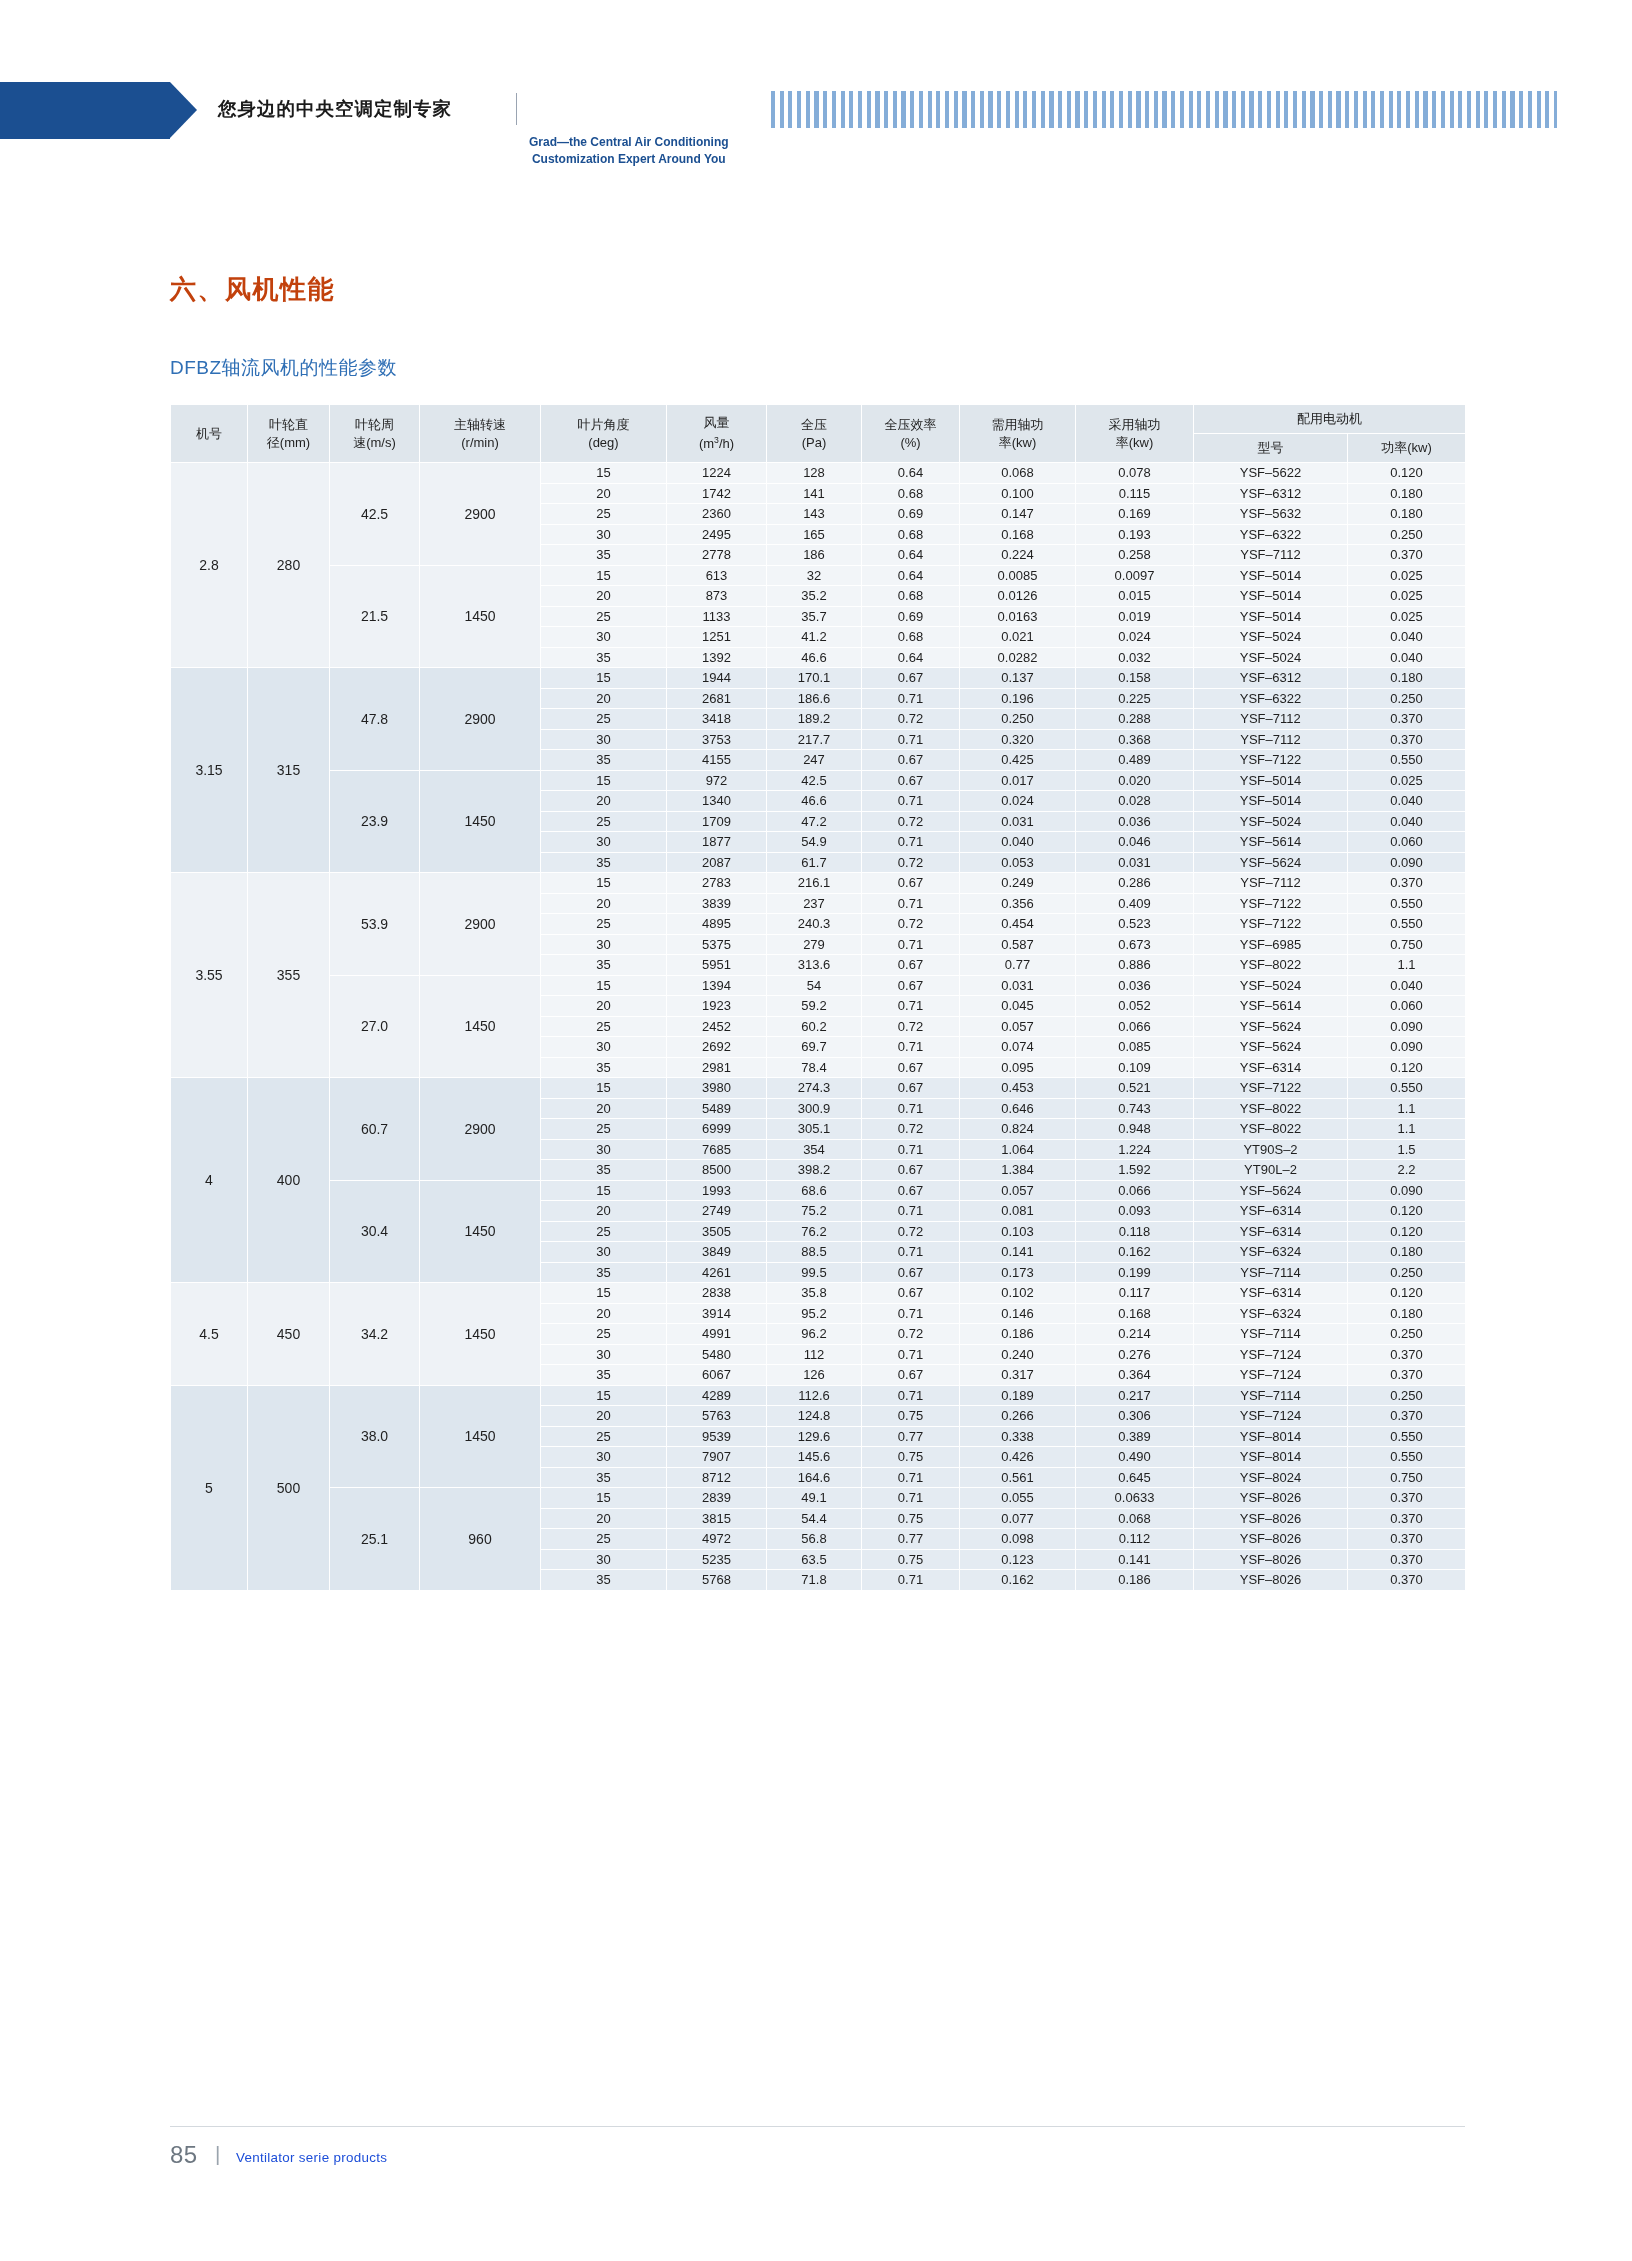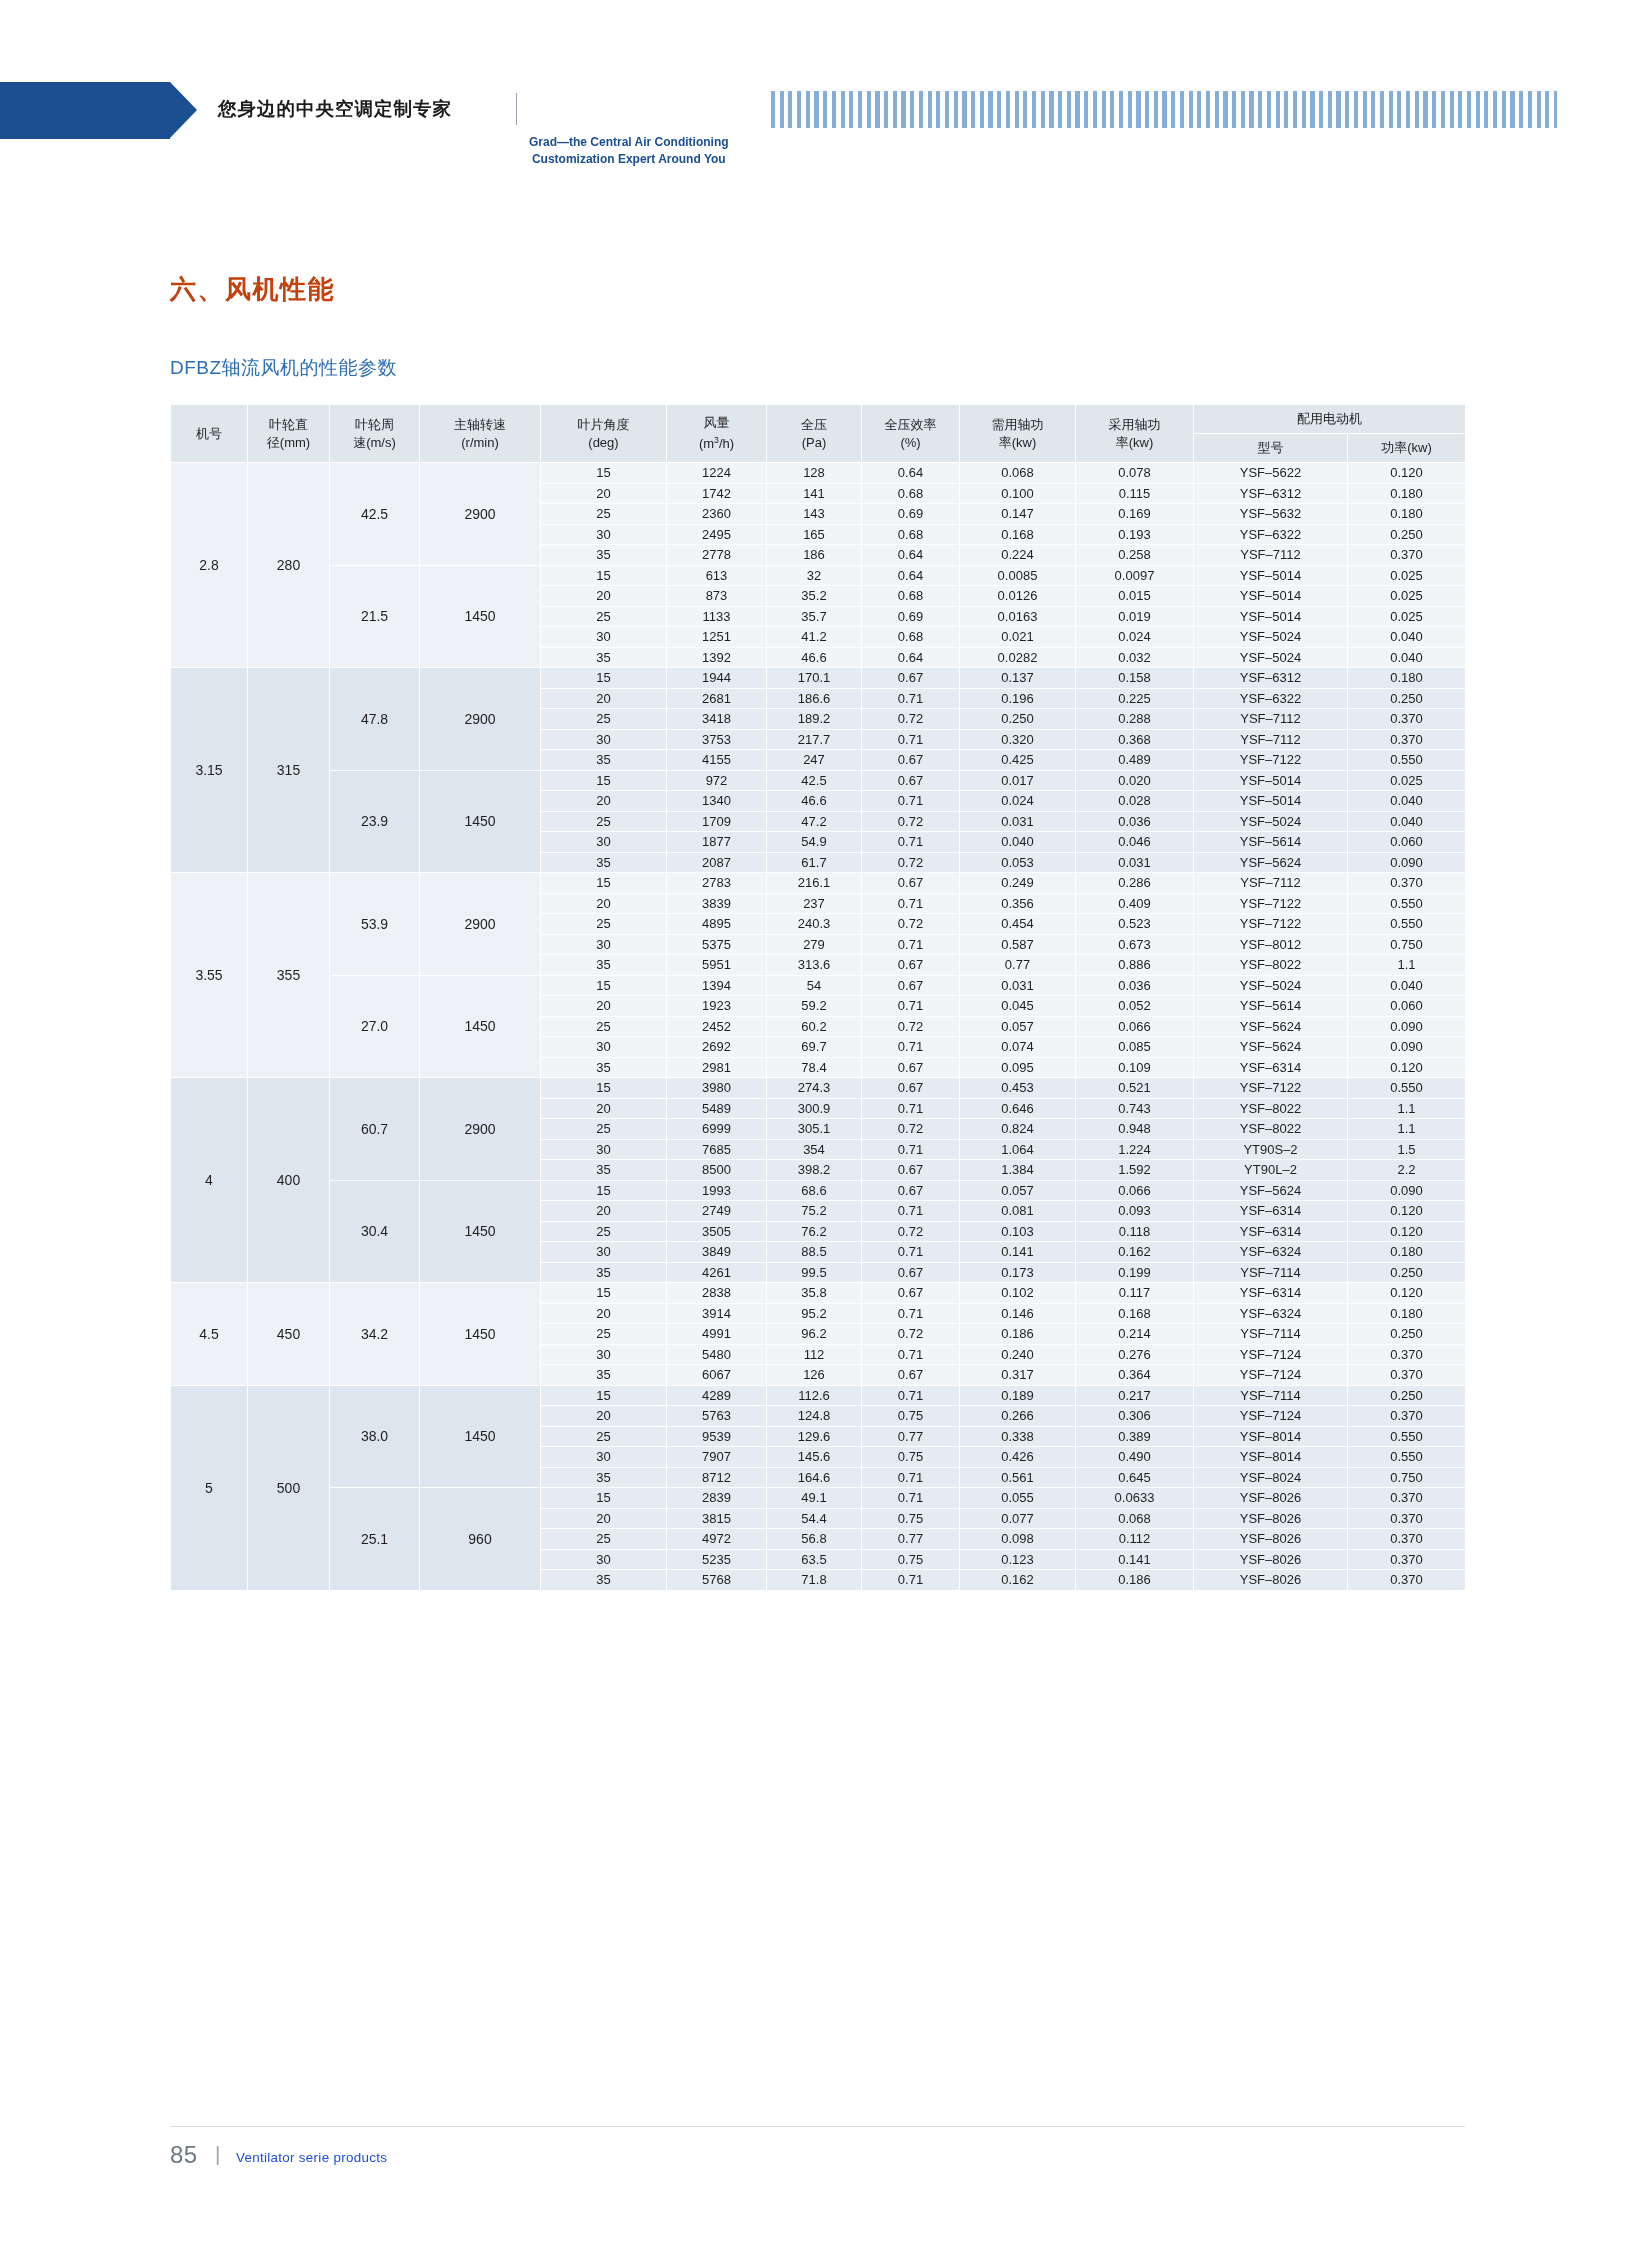--- a/index.html
+++ b/index.html
@@ -489,21 +489,21 @@
             <td>YSF–7122</td>
             <td>0.550</td>
           </tr>
           <tr class="band-a">
             <td>30</td>
             <td>5375</td>
             <td>279</td>
             <td>0.71</td>
             <td>0.587</td>
             <td>0.673</td>
-            <td>YSF–8012</td>
+            <td>YSF–6985</td>
             <td>0.750</td>
           </tr>
           <tr class="band-a">
             <td>35</td>
             <td>5951</td>
             <td>313.6</td>
             <td>0.67</td>
             <td>0.77</td>
             <td>0.886</td>
             <td>YSF–8022</td>

